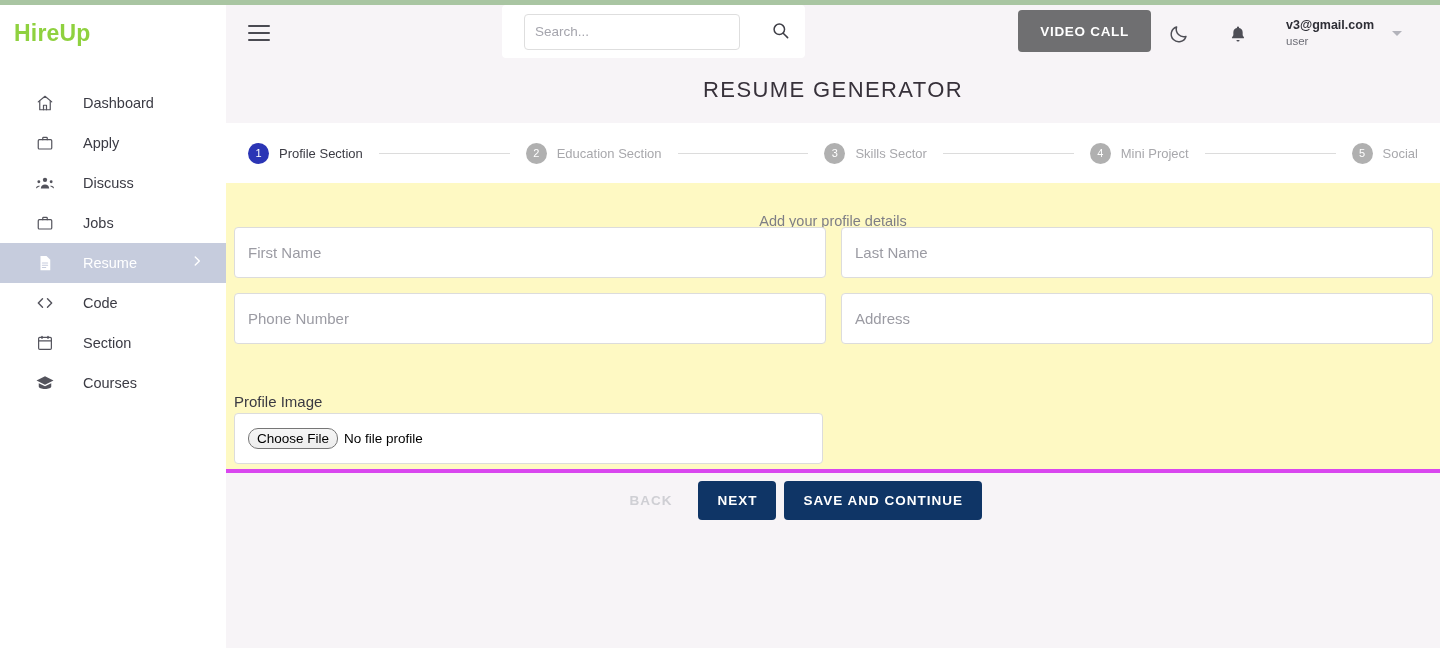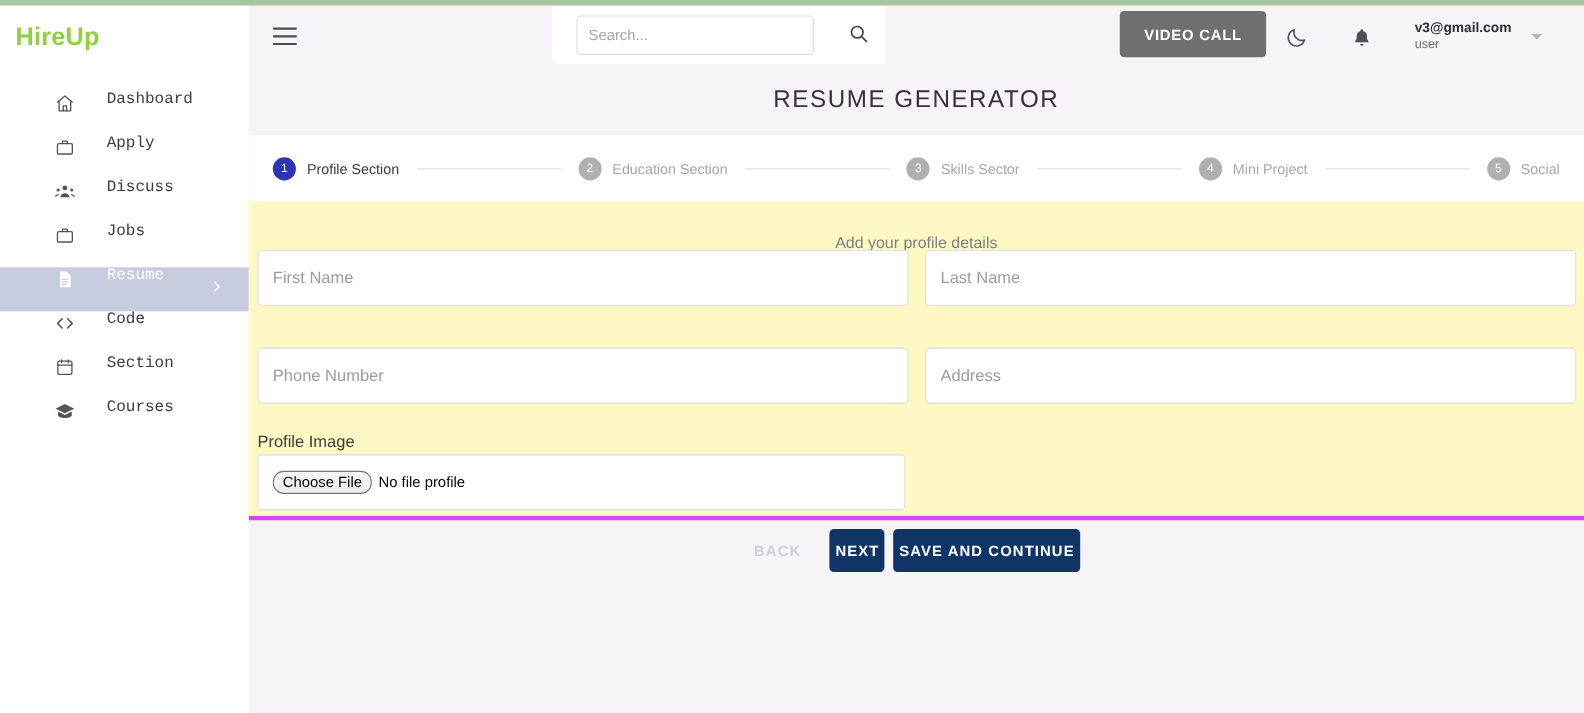--- a/index.html
+++ b/index.html
@@ -44,26 +44,25 @@
     letter-spacing: 0.2px;
   }
   .nav {
     position: absolute;
     top: 83px; left: 0;
     width: 226px;
   }
   .nav-item {
     position: relative;
     display: flex;
-    align-items: flex-start;
+    align-items: center;
     height: 40px;
-    padding-left: 48px;
+    padding-left: 34px;
     color: #3b3b44;
     cursor: pointer;
-    font-family: Liberation Mono, monospace;
   }
   .nav-item .nav-icon {
     width: 22px;
     height: 22px;
     display: flex;
     align-items: center;
     justify-content: center;
     color: #53535c;
     flex: 0 0 auto;
   }
@@ -280,21 +279,21 @@
   }
   .field-grid {
     position: absolute;
     top: 44px;
     left: 8px;
     width: 1199px;
   }
   .field-row {
     display: flex;
     gap: 15px;
-    margin-bottom: 38px;
+    margin-bottom: 15px;
   }
   .field {
     flex: 1 1 0;
     height: 51px;
     border: 1px solid #dcdcdc;
     border-radius: 4px;
     background: #ffffff;
     padding: 0 13px;
     font-size: 15px;
     color: #3a3a42;
@@ -364,21 +363,21 @@
     cursor: default;
     font-family: "Liberation Sans", sans-serif;
   }
   .btn-primary {
     background: #0f3566;
     border: none;
     color: #ffffff;
     font-size: 13.5px;
     font-weight: bold;
     letter-spacing: 1px;
-    padding: 12px 5px;
+    padding: 12px 19px;
     border-radius: 4px;
     cursor: pointer;
     font-family: "Liberation Sans", sans-serif;
   }
 </style>
 </head>
 <body>
 
 <div id="app">
 

